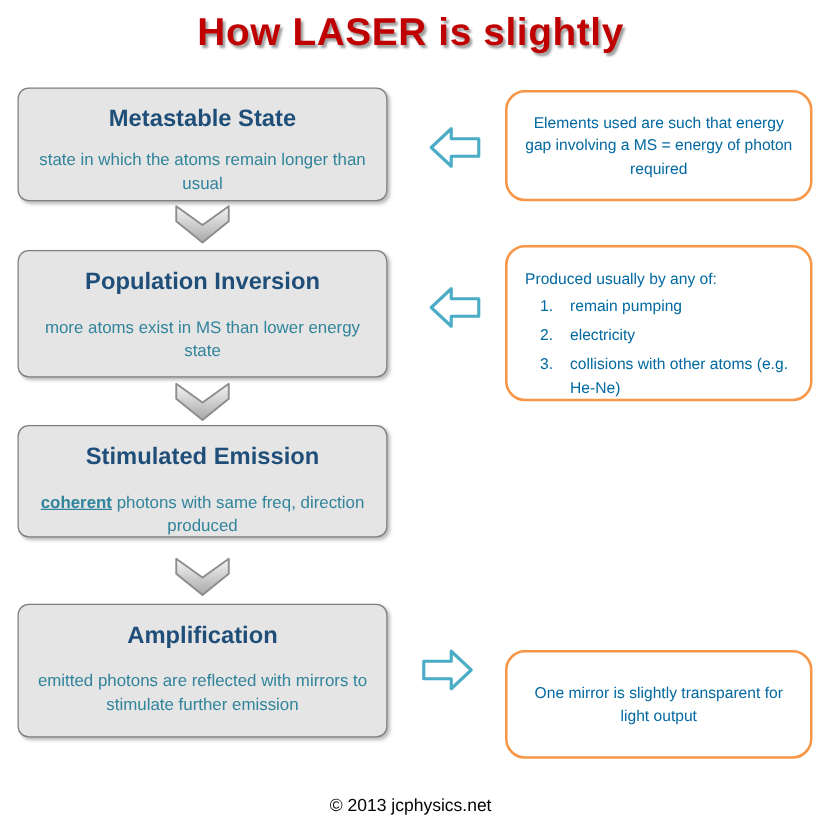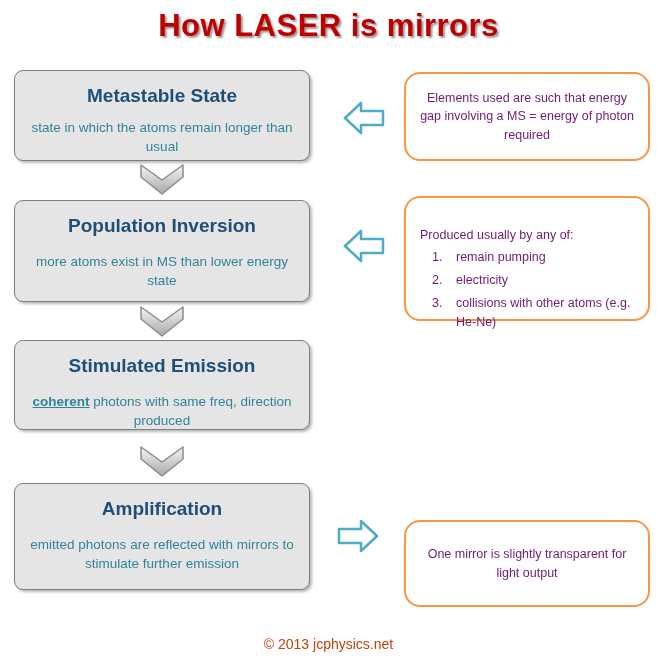--- a/index.html
+++ b/index.html
@@ -64,52 +64,52 @@
   #tarrow2 { left:342px; top:227px; }
   #tarrow3 { left:336px; top:517px; }
 
   
   .note-box {
     position:absolute; left:404px; width:246px;
     background:#ffffff;
     border:2px solid #F79646;
     border-radius:16px;
     box-sizing:border-box;
-    color:#701a75;
+    color:#0369a1;
     font-size:12.5px;
     line-height:1.45;
-    padding:28px 14px;
+    padding:16px 14px;
   }
   #note1 { top:72px;  height:89px; display:flex; align-items:center; text-align:center; }
   #note2 { top:196px; height:125px; text-align:left; }
   #note3 { top:520px; height:87px; display:flex; align-items:center; text-align:center; }
   #note1 .note-text, #note3 .note-text { width:100%; }
 
   .note-list {
     margin:4px 0 0 0;
     padding-left:26px;
   }
   .note-list li {
     margin-bottom:5px;
     padding-left:10px;
   }
 
   .footer {
     position:absolute; bottom:8px; left:0; width:100%;
     text-align:center;
     font-size:14px;
-    color:#c2410c;
+    color:#000000;
   }
 </style>
 </head>
 <body>
 
 <div class="canvas">
 
-  <div class="title">How LASER is mirrors</div>
+  <div class="title">How LASER is slightly</div>
 
   <div class="step-box" id="step1">
     <div class="step-heading">Metastable State</div>
     <div class="step-body">state in which the atoms remain longer than usual</div>
   </div>
 
   <div class="chevron" id="chev1">
     <svg width="46" height="34" viewBox="0 0 46 34">
       <defs>
         <linearGradient id="gradChev1" x1="0" y1="0" x2="0" y2="1">

